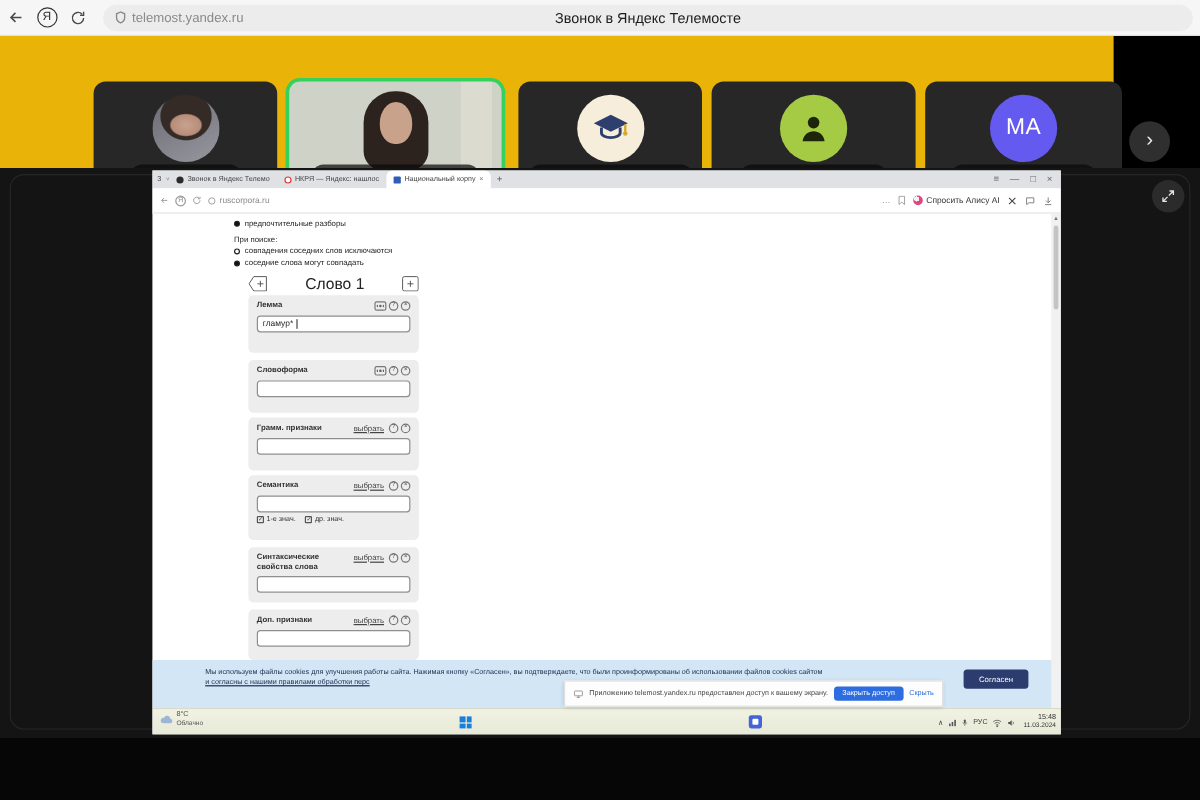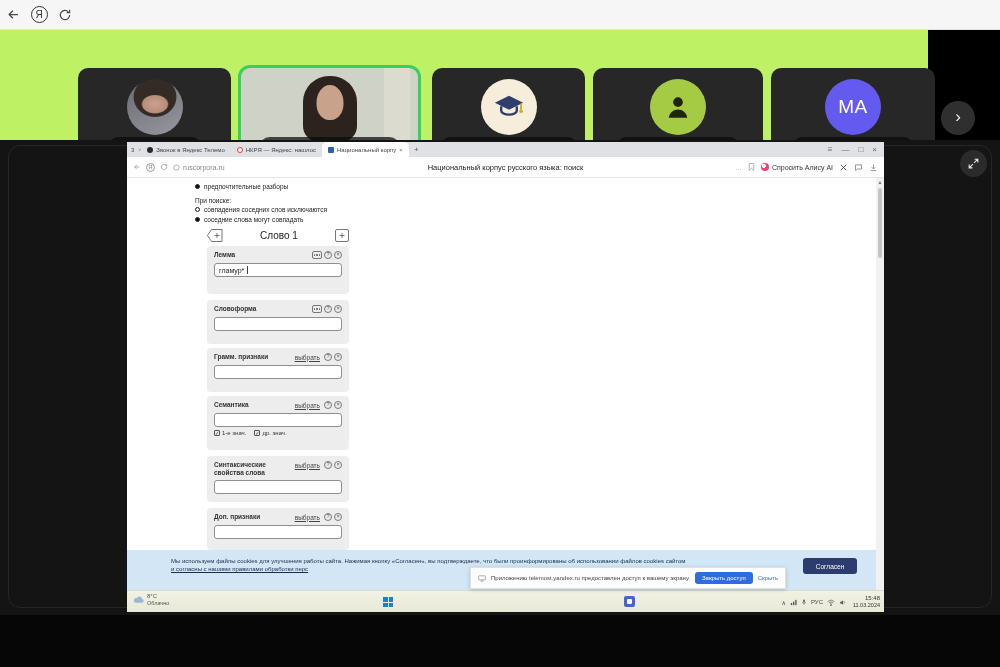--- a/index.html
+++ b/index.html
@@ -11,21 +11,21 @@
             display:flex; align-items:center; border-bottom:1px solid #e2e2e2; }
   .chrome .navic { width:26px; display:flex; justify-content:center; color:#4a4a4a; }
   .ya-ring { width:17px; height:17px; border:1.6px solid #333; border-radius:50%;
              display:flex; align-items:center; justify-content:center; font-size:10px; color:#333; }
   .urlbar { position:relative; flex:1; height:22px; margin:0 6px 0 8px; background:#ececec;
             border-radius:12px; display:flex; align-items:center; padding:0 10px; }
   .urlbar .url { font-size:11px; color:#8a8a8a; margin-left:5px; }
   .urlbar .ptitle { position:absolute; left:0; right:0; text-align:center; font-size:12px; color:#1d1d1d; }
 
   
-  .strip { position:absolute; left:0; top:30px; width:928px; height:110px; background:#bef264; }
+  .strip { position:absolute; left:0; top:30px; width:928px; height:110px; background:#eab308; }
   .tile { position:absolute; top:38px; height:96px; background:#272727; border-radius:10px; overflow:hidden; }
   .tile.active { top:35px; height:102px; border:3px solid #35d15c; border-radius:12px; background:#cfd2c6; }
   .av { position:absolute; left:50%; top:11px; transform:translateX(-50%); width:56px; height:56px;
         border-radius:50%; display:flex; align-items:center; justify-content:center; }
   .av-photo { background:
       radial-gradient(ellipse 40% 28% at 50% 45%, #c9a28f 0%, #b78d79 55%, rgba(0,0,0,0) 62%),
       radial-gradient(ellipse 62% 58% at 50% 32%, #342a26 0 60%, rgba(0,0,0,0) 63%),
       linear-gradient(150deg,#6a6a72,#97979f); }
   .av-cap { background:#f6eeda; }
   .av-green { background:#a5cb45; }
@@ -65,21 +65,21 @@
   .addr .center-title { position:absolute; left:0; right:0; text-align:center; font-size:7.5px; color:#222; }
   .alice { display:flex; align-items:center; gap:3px; color:#333; z-index:2; }
   .alice .adot { width:8px; height:8px; border-radius:50%; background:radial-gradient(circle at 35% 35%, #f3f3f3 0 28%, #e4457e 30% 70%, #a43bd9 100%); }
 
   
   .radios { position:absolute; left:68px; top:40px; font-size:6.5px; color:#222; line-height:9.5px; }
   .rrow { display:flex; align-items:center; gap:4px; white-space:nowrap; }
   .rb { width:5px; height:5px; border:1px solid #222; border-radius:50%; flex:none; }
   .rb.on { background:#111; }
   .word-head { position:absolute; left:80px; top:87px; width:142px; display:flex; align-items:center; justify-content:space-between; }
-  .word-title { font-size:10px; color:#222; }
+  .word-title { font-size:13px; color:#222; }
   .card { position:absolute; left:80px; width:142px; background:#ededed; border-radius:4px; padding:5px 7px 6px; }
   .card .lrow { display:flex; align-items:flex-start; justify-content:space-between; }
   .card .flabel { font-size:6.5px; font-weight:bold; color:#333; line-height:7.5px; max-width:78px; }
   .icons { display:flex; align-items:center; gap:2px; }
   .cic { width:8px; height:8px; border:1px solid #777; border-radius:50%; font-size:5.5px; color:#555;
          display:flex; align-items:center; justify-content:center; line-height:1; flex:none; }
   .kbic { width:10px; height:8px; border:1px solid #777; border-radius:2px; display:flex; align-items:center; justify-content:center; gap:1px; flex:none; }
   .kbic i { width:1.4px; height:1.4px; background:#666; border-radius:50%; }
   .choose { font-size:6.5px; color:#444; text-decoration:underline; margin-right:2px; }
   .finput { margin-top:4px; height:14px; background:#fff; border:1px solid #8f8f8f; border-radius:3px;
@@ -144,20 +144,27 @@
   </span>
   <span class="navic">
       <span class="ya-ring">Я</span>
     </span>
   <span class="navic">
     <svg width="14" height="14" viewBox="0 0 24 24" fill="none" stroke="#4a4a4a" stroke-width="2">
         <path d="M20 12a8 8 0 1 1-2.3-5.6"></path>
         <path d="M20 3v5h-5"></path>
       </svg>
   </span>
+  <div class="urlbar">
+    <svg width="9" height="11" viewBox="0 0 24 28" fill="none" stroke="#888" stroke-width="3">
+        <path d="M12 2 3 6v8c0 6 4 10 9 12 5-2 9-6 9-12V6z"></path>
+      </svg>
+    <span class="url">telemost.yandex.ru</span>
+    <span class="ptitle">Звонок в Яндекс Телемосте</span>
+  </div>
 </div>
 
 <div class="strip">
 
   <div class="tile" style="left:78px; width:153px;">
     <div class="av av-photo"></div>
     <div class="namepill">
       <span>Виктория Х.</span>
       <svg width="10" height="10" viewBox="0 0 24 24" fill="#fff">
           <path d="M12 3a3 3 0 0 1 3 3v5a3 3 0 0 1-6 0V6a3 3 0 0 1 3-3z"></path>
@@ -271,21 +278,20 @@
       <span style="width:9px;height:9px;border:1px solid #999;border-radius:50%;font-size:6px;color:#888;display:flex;align-items:center;justify-content:center;">Я</span>
       <svg width="8" height="8" viewBox="0 0 24 24" fill="none" stroke="#999" stroke-width="2.4">
           <path d="M20 12a8 8 0 1 1-2.3-5.6M20 3v5h-5"></path>
         </svg>
       <span style="display:flex;align-items:center;gap:3px;z-index:2;">
         <svg width="7" height="7" viewBox="0 0 24 24" fill="none" stroke="#999" stroke-width="2.6">
             <circle cx="12" cy="12" r="9"></circle>
           </svg>
         <span>ruscorpora.ru</span>
       </span>
-      <span class="center-title">Национальный корпус русского языка: поиск</span>
       <span style="margin-left:auto; z-index:2; display:flex; align-items:center; gap:6px;">
         <span style="color:#999;">…</span>
         <svg width="7" height="8" viewBox="0 0 24 28" fill="none" stroke="#999" stroke-width="2.6">
             <path d="M4 2h16v24l-8-7-8 7z"></path>
           </svg>
         <span class="alice">
           <span class="adot"></span>
           <span>Спросить Алису AI</span>
         </span>
         <svg width="9" height="9" viewBox="0 0 24 24" fill="none" stroke="#444" stroke-width="2.4">

